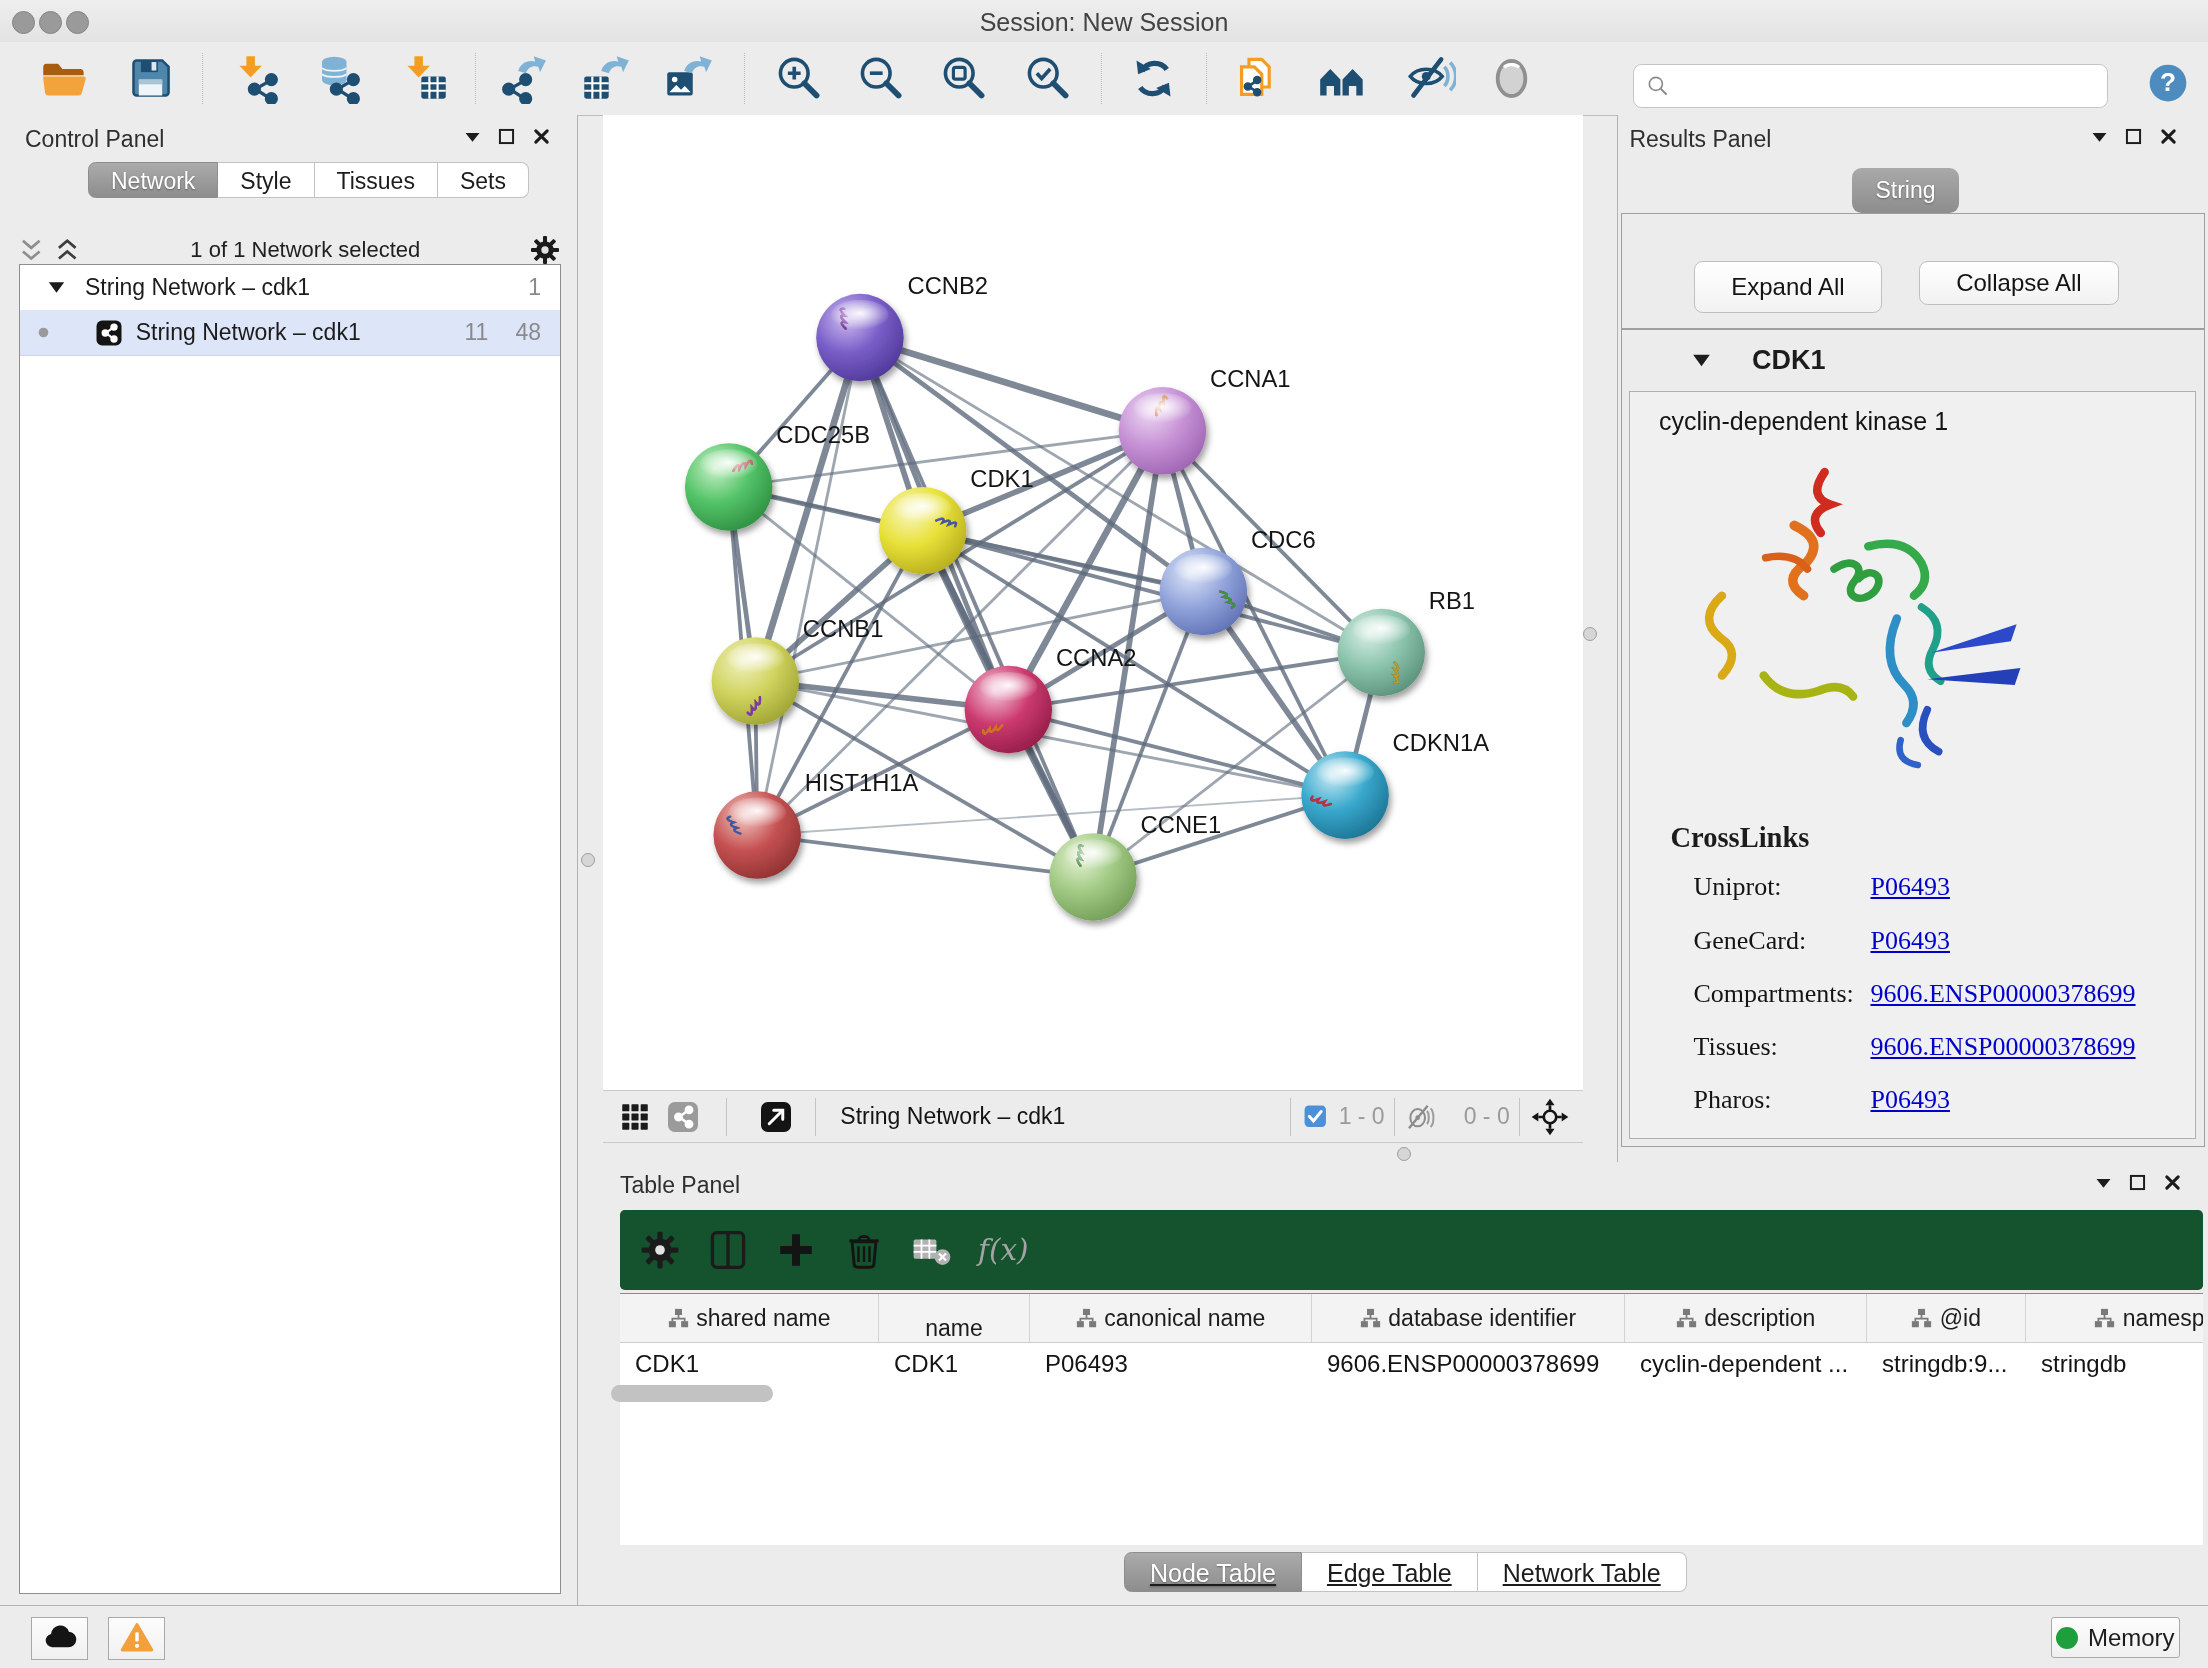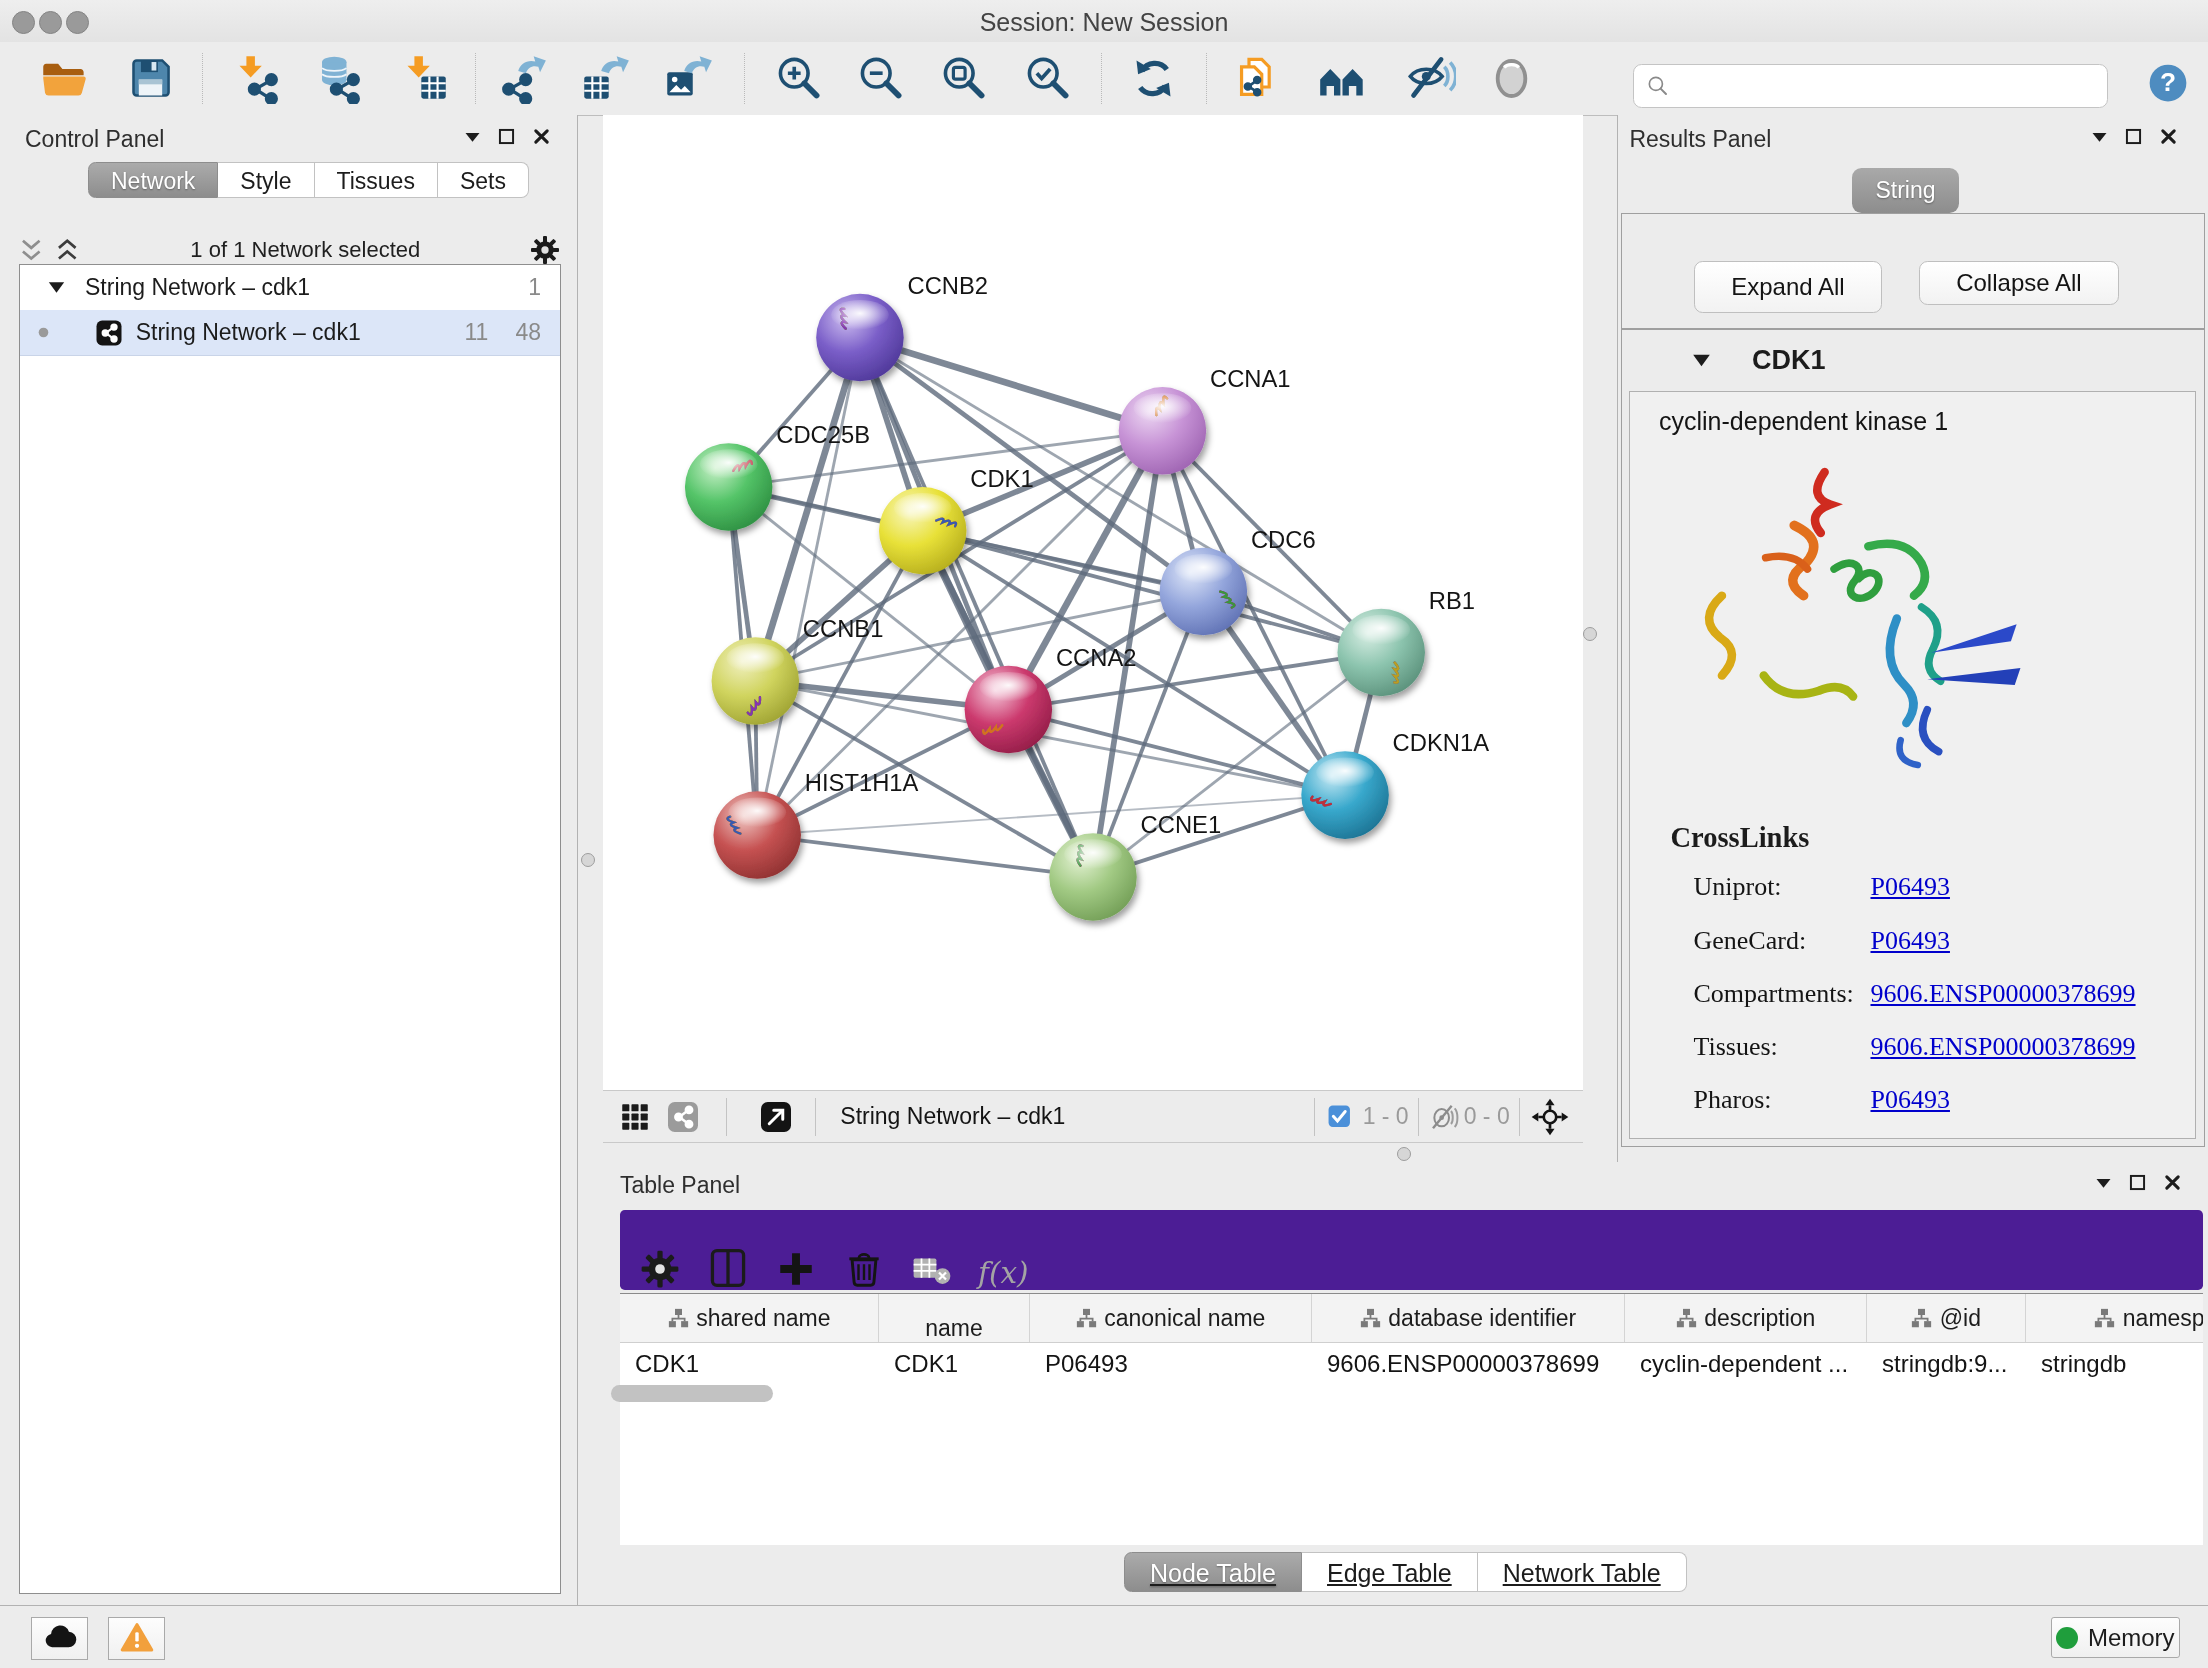--- a/index.html
+++ b/index.html
@@ -59,22 +59,22 @@
   #sec-gene{font-size:27px;font-weight:bold;margin-left:38px;}
   #sec-content{position:absolute;left:7.6px;top:61px;width:567px;height:748px;background:#f0f0f0;
                border:1px solid #b0b0b0;box-sizing:border-box;}
   #sec-desc{position:absolute;left:28.5px;top:15px;font-size:25px;color:#141414;}
   #xl-title{position:absolute;left:40px;top:430px;font-family:"Liberation Serif",serif;font-weight:bold;font-size:28.5px;}
   .xl-row{position:absolute;left:63px;font-family:"Liberation Serif",serif;font-size:26px;}
   .xl-row .lab{display:inline-block;width:177px;color:#141414;}
   .xl-row a{color:#0000cc;text-decoration:underline;}
   
   #table-panel{left:605px;top:1162px;width:1604px;height:443px;background:#ececec;}
-  #tp-toolbar{position:absolute;left:15px;top:48px;width:1583px;height:80px;background:#4c1d95;border-radius:4.8px;
-              display:flex;align-items:flex-end;padding-left:19px;box-sizing:border-box;gap:25px;}
+  #tp-toolbar{position:absolute;left:15px;top:48px;width:1583px;height:80px;background:#14532d;border-radius:4.8px;
+              display:flex;align-items:center;padding-left:19px;box-sizing:border-box;gap:25px;}
   #fx-label{font-family:"DejaVu Serif",serif;font-style:italic;font-size:29.5px;color:#a4a4a4;}
   #tp-table{position:absolute;left:15px;top:131px;width:1583px;height:252px;background:#fff;
             border-top:1.9px solid #8a8a8a;overflow:hidden;box-sizing:border-box;}
   #t-head{display:flex;height:48px;background:#f3f3f3;border-bottom:1px solid #cfcfcf;}
   .th{display:flex;align-items:center;justify-content:center;gap:7.6px;font-size:23px;color:#1c1c1c;
       border-right:1px solid #d4d4d4;box-sizing:border-box;flex:none;overflow:hidden;white-space:nowrap;}
   #t-body .tr{display:flex;height:42px;}
   .td{display:flex;align-items:center;padding-left:15px;font-size:24px;color:#141414;flex:none;
       overflow:hidden;white-space:nowrap;box-sizing:border-box;}
   #t-scroll{position:absolute;left:5.7px;top:223px;width:162px;height:17px;border-radius:8.6px;background:#c2c2c2;}
@@ -648,21 +648,21 @@
     <span class="cnt" style="margin-left:9.5px">1 - 0</span>
     <span class="ns-sep"></span>
     <span class="ic">
         <svg viewBox="0 0 48 48" width="32" height="32">
           <ellipse cx="19" cy="25" rx="11" ry="13" fill="none" stroke="#8c8c8c" stroke-width="3"></ellipse>
           <circle cx="19" cy="25" r="3.5" fill="#8c8c8c"></circle>
           <path d="M33 15c3.5 3.5 3.5 16 0 19.5M38.5 11c5.5 5.5 5.5 23 0 28" stroke="#9c9c9c" stroke-width="3" fill="none"></path>
           <line x1="6" y1="41" x2="34" y2="7" stroke="#8c8c8c" stroke-width="3.6"></line>
         </svg>
       </span>
-    <span class="cnt" style="margin-left:3px">0 - 0</span>
+    <span class="cnt" style="margin-left:27px">0 - 0</span>
     <span class="ns-sep"></span>
     <span class="ic" style="margin-right:13.3px">
         <svg viewBox="0 0 48 48" width="40" height="40">
           <g stroke="#141414" stroke-width="3.2" fill="none">
             <circle cx="24" cy="24" r="7.5"></circle>
             <path d="M24 10v7M24 31v7M10 24h7M31 24h7"></path>
           </g>
           <g fill="#141414">
             <path d="M24 2l5.5 8h-11z"></path>
             <path d="M24 46l5.5-8h-11z"></path>

